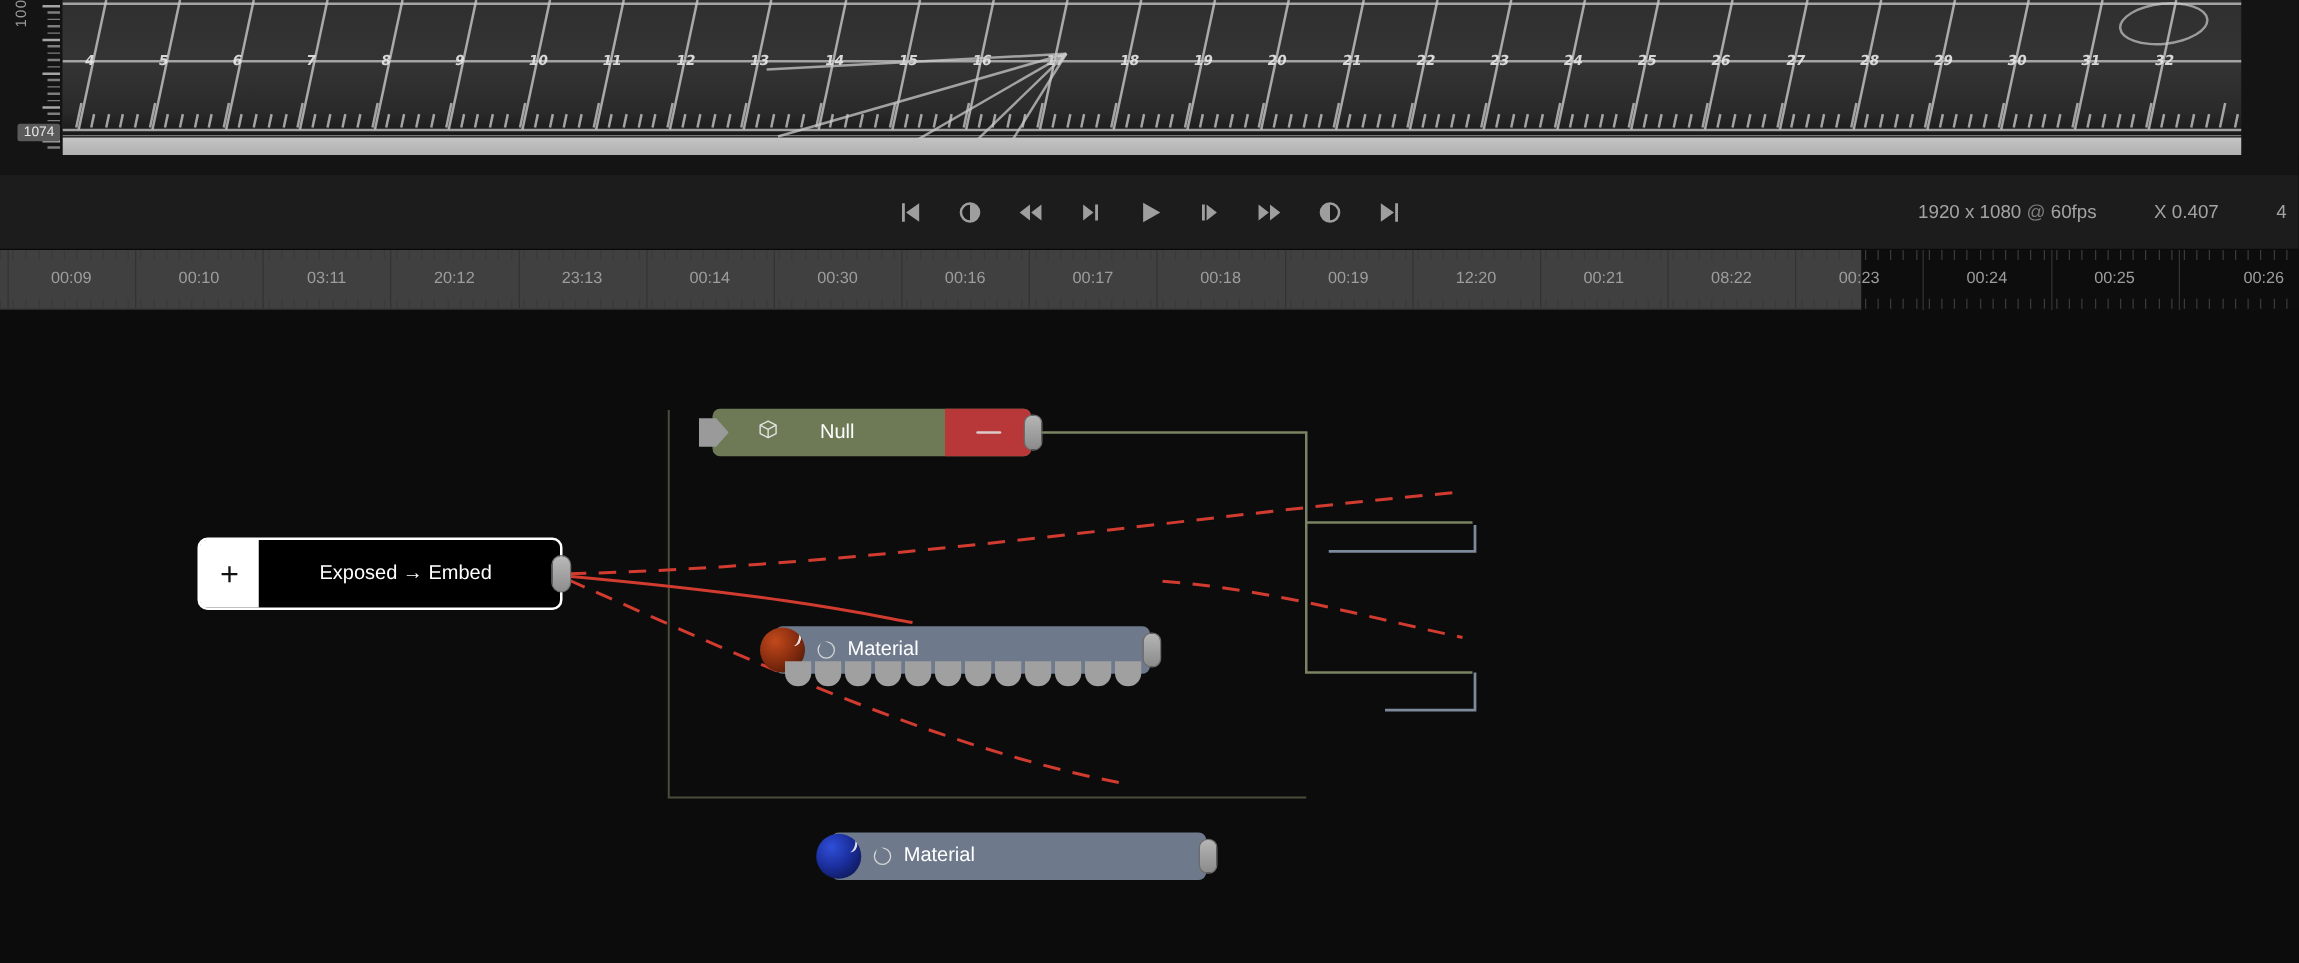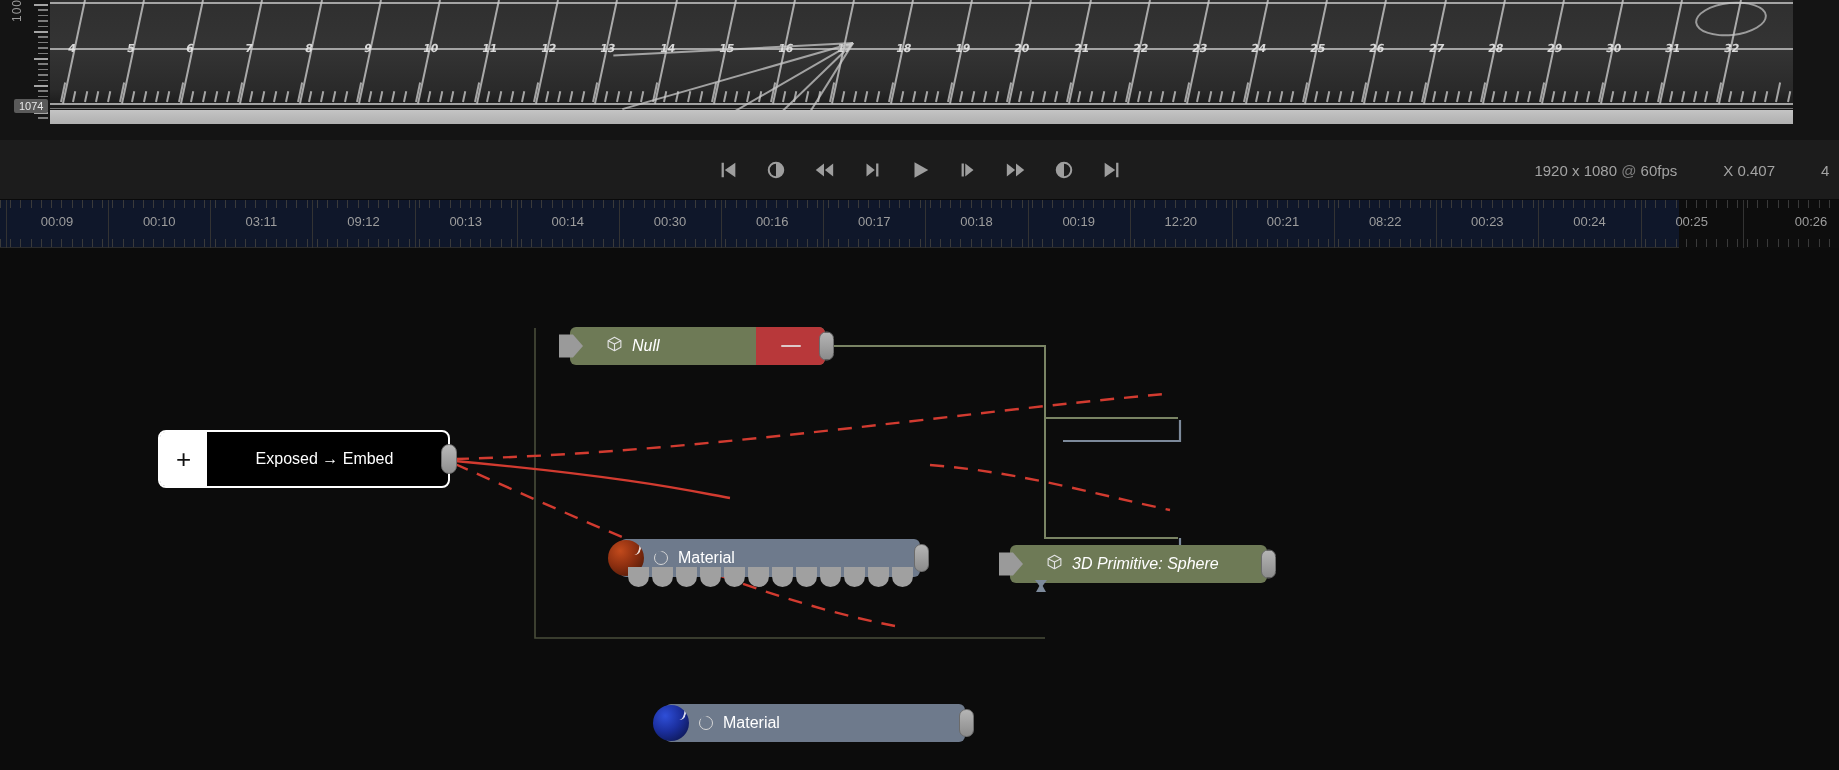--- a/index.html
+++ b/index.html
@@ -76,22 +76,22 @@
     display:flex; align-items:center; gap:46px; color:#9b9b9b; font-size:15px;
     white-space:nowrap;
   }
   .meta-res { color:#a3a3a3; }
   .meta-res .at { color:#7e7e7e; }
   .meta-zoom { color:#a3a3a3; }
   .meta-cut { color:#a3a3a3; overflow:hidden; width:10px; display:inline-block;}
 
   
   .timeline {
-    position:absolute; left:0; top:200px; width:1679px; height:48px;
-    background:#0f172a; border-bottom:1px solid #2b2b2b;
+    position:absolute; left:0; top:200px; width:1489px; height:48px;
+    background:#404040; border-bottom:1px solid #2b2b2b;
   }
   .tl-minorrow { position:absolute; left:0; width:100%; height:8px; }
   .tl-minorrow.top { top:0; }
   .tl-minorrow.bot { bottom:0; }
   .tl-minor { position:absolute; top:0; width:1px; height:8px; background:#3a3a3a; }
   .tl-major { position:absolute; top:0; width:1px; height:48px; background:#333; }
   .tl-label { position:absolute; top:14px; color:#9d9d9d; font-size:13px; transform:translateX(-50%); }
 
   
   .graph {
@@ -127,21 +127,21 @@
     padding-left:34px; color:#fff; font-size:16px; position:relative;
   }
   .pill .port-in {
     position:absolute; left:-11px; top:50%; transform:translateY(-50%);
     width:24px; height:30px;
     background:#9a9a9a;
     clip-path: polygon(0% 12%, 58% 12%, 100% 50%, 58% 88%, 0% 88%);
     border-radius:4px 0 0 4px;
   }
   .pill .cube { position:absolute; left:36px; top:50%; transform:translateY(-50%); }
-  .pill .pname { margin-left:28px;font-style:italic; }
+  .pill .pname { margin-left:52px; }
 
   .node-null { left:570px; top:79px; width:255px; background:#6e7a56; }
   .null-red {
     position:absolute; right:0; top:0; width:69px; height:100%;
     background:#b8383a; border-radius:0 6px 6px 0;
     display:flex; align-items:center; justify-content:center;
   }
   .null-red .minus { width:20px; height:2.5px; background:#ddc9c9; border-radius:2px; }
 
   .node-cone   { left:1010px; top:142px; width:257px; background:#6e7a56; }
@@ -721,22 +721,22 @@
         <div class="tl-major" style="left: 1334.08px;"></div>
         <div class="tl-major" style="left: 1436.25px;"></div>
         <div class="tl-major" style="left: 1538.42px;"></div>
         <div class="tl-major" style="left: 1640.58px;"></div>
         <div class="tl-major" style="left: 1742.75px;"></div>
       </div>
     <div id="tl-labels">
         <div class="tl-label" style="left: 57px;">00:09</div>
         <div class="tl-label" style="left: 159.167px;">00:10</div>
         <div class="tl-label" style="left: 261.333px;">03:11</div>
-        <div class="tl-label" style="left: 363.5px;">09:12</div>
-        <div class="tl-label" style="left: 465.667px;">00:13</div>
+        <div class="tl-label" style="left: 363.5px;">20:12</div>
+        <div class="tl-label" style="left: 465.667px;">23:13</div>
         <div class="tl-label" style="left: 567.833px;">00:14</div>
         <div class="tl-label" style="left: 670px;">00:30</div>
         <div class="tl-label" style="left: 772.167px;">00:16</div>
         <div class="tl-label" style="left: 874.333px;">00:17</div>
         <div class="tl-label" style="left: 976.5px;">00:18</div>
         <div class="tl-label" style="left: 1078.67px;">00:19</div>
         <div class="tl-label" style="left: 1180.83px;">12:20</div>
         <div class="tl-label" style="left: 1283px;">00:21</div>
         <div class="tl-label" style="left: 1385.17px;">08:22</div>
         <div class="tl-label" style="left: 1487.33px;">00:23</div>
@@ -961,37 +961,20 @@
         </svg>
       </span>
       <span class="pname">Null</span>
       <div class="null-red">
         <div class="minus"></div>
       </div>
       <div class="node-out-port" style="right:-9px;"></div>
     </div>
 
 
-    <div class="node pill node-sphere">
-      <div class="port-in"></div>
-      <span class="cube">
-        <svg width="17" height="17" viewBox="0 0 24 24" fill="none" stroke="#e2e2e2" stroke-width="1.6" stroke-linejoin="round">
-          <path d="M12 2.6 21 7.3v9.4L12 21.4 3 16.7V7.3z"></path>
-          <path d="M3 7.3 12 12l9-4.7M12 12v9.4"></path>
-        </svg>
-      </span>
-      <span class="pname">3D Primitive: Sphere</span>
-      <div class="tri-connector">
-        <svg width="18" height="16" viewBox="0 0 18 16">
-          <path d="M3 0 L15 0 L9 8 Z" fill="#7d8a9b"></path>
-          <path d="M9 3 L14 12 L4 12 Z" fill="#7d8a9b"></path>
-        </svg>
-      </div>
-      <div class="node-out-port"></div>
-    </div>
 
     <div class="node-mat node-mat1">
       <div class="mat-sphere red">
         <div class="mat-spec"></div>
       </div>
       <div class="mat-ring"></div>
       <span class="mat-name">Material</span>
       <div class="mat-port"></div>
       <div class="mat-nubs" id="nubs1">
           <div class="nub"></div>

